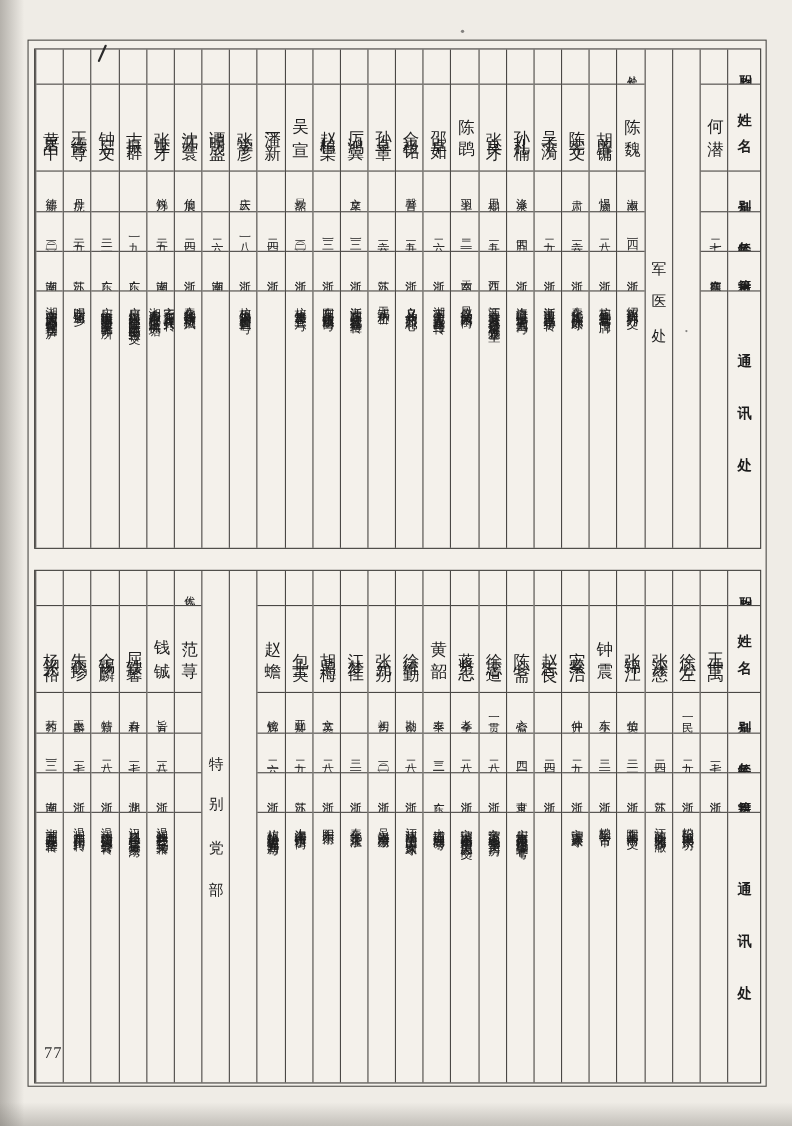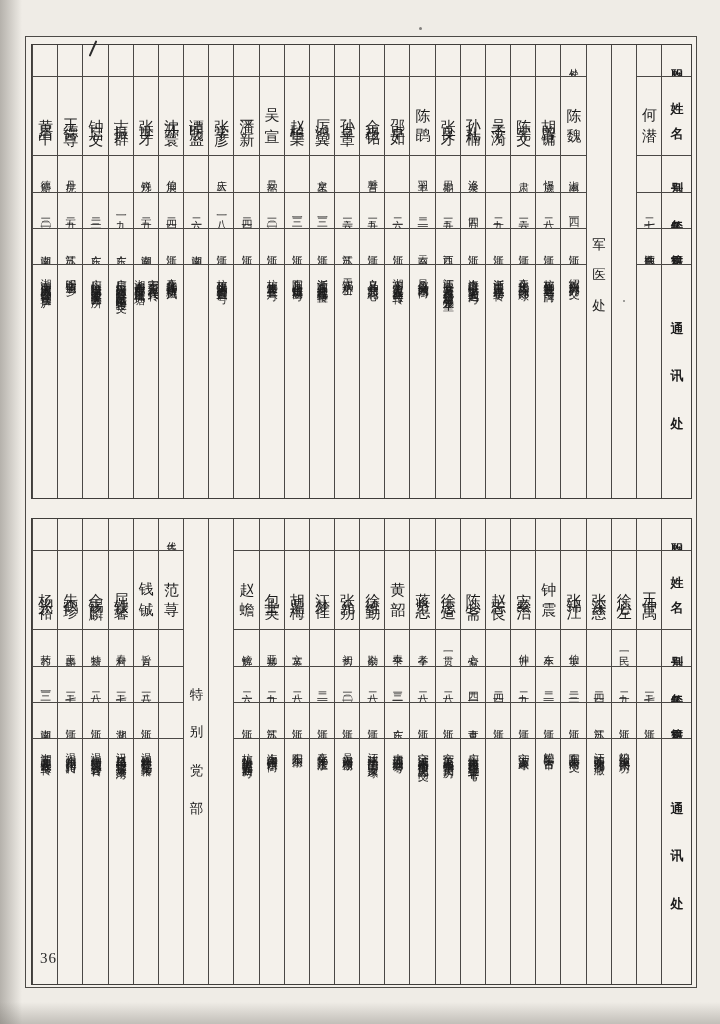--- a/index.html
+++ b/index.html
@@ -1053,13 +1053,13 @@
       <div class="cell addr">
         <span class="vt">湘荫三井头县宝华转</span>
       </div>
     </div>
   </div>
 
 <div class="handwritten-slash"></div>
 <div class="speck s1"></div>
 <div class="speck s2"></div>
 
-<div class="page-number">36</div>
+<div class="page-number">77</div>
 
 </body></html>

